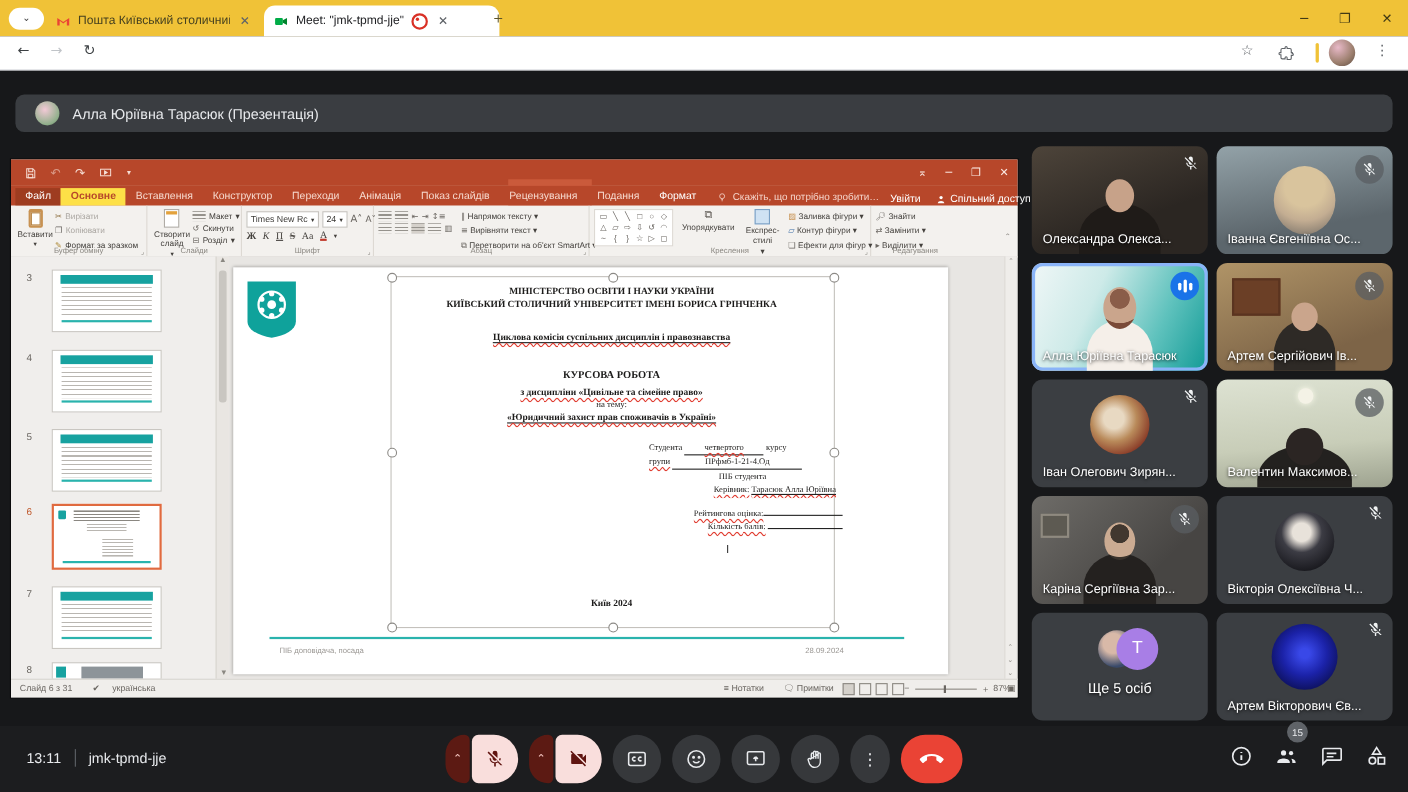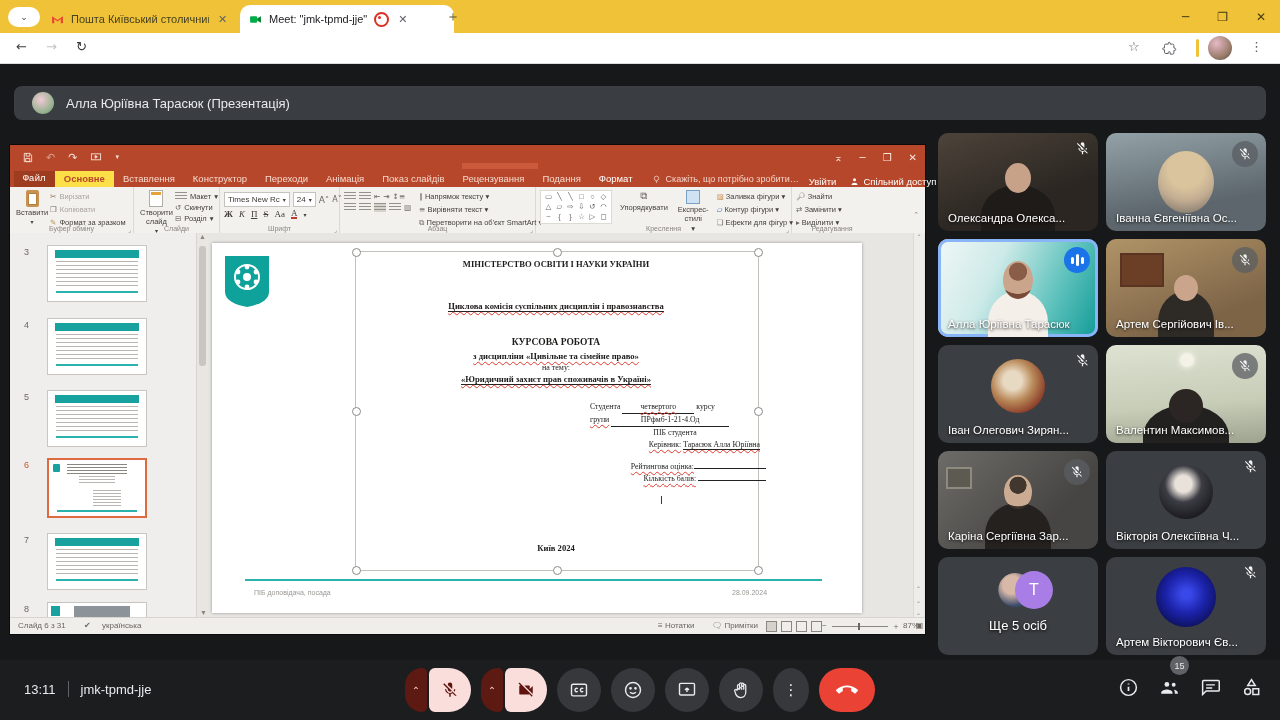--- a/index.html
+++ b/index.html
@@ -36,21 +36,21 @@
 
   
   #ppt{position:absolute;left:10px;top:145px;width:915px;height:489px;background:#f3f1ee;box-shadow:0 0 0 1px rgba(0,0,0,.55);font-family:"Liberation Sans",sans-serif;}
   #ppt-titlebar{position:absolute;left:0;top:0;width:100%;height:24px;background:#b7472a;color:#fff;}
   .qat{position:absolute;left:12px;top:0;height:24px;display:flex;align-items:center;gap:13px;font-size:11px;color:#f6ddd4;}
   .ppt-title{position:absolute;left:140px;top:0;width:340px;height:24px;display:flex;align-items:center;justify-content:center;font-size:10px;color:#fbeae4;white-space:nowrap;}
   .ctxhdr{position:absolute;left:452px;top:18px;width:76px;height:24px;background:#ca5a3b;color:#ffe3d9;font-size:8px;display:flex;align-items:center;justify-content:center;}
   .pptwin{position:absolute;right:8px;top:0;height:24px;display:flex;align-items:center;gap:17px;font-size:10px;color:#fbeae4;}
   #ppt-tabs{position:absolute;left:0;top:24px;width:100%;height:18px;background:#b7472a;display:flex;align-items:flex-end;font-size:9.5px;color:#f6d9ce;}
   #ppt-tabs .ptab{padding:2px 9px 3px;white-space:nowrap;}
-  #ppt-tabs .file{background:#9e3c20;color:#fff;margin-left:4px;font-family:Liberation Mono, monospace;}
+  #ppt-tabs .file{background:#9e3c20;color:#fff;margin-left:4px;}
   #ppt-tabs .on{background:#fde047;color:#b7472a;font-weight:bold;}
   .tellme{display:flex;align-items:center;gap:5px;color:rgba(255,235,228,.85);padding:2px 10px 3px;font-size:9px;white-space:nowrap;}
   .pright{margin-left:auto;display:flex;align-items:center;gap:14px;padding-right:10px;color:#fff;font-size:9.5px;white-space:nowrap;}
 
   #ribbon{position:absolute;left:0;top:42px;width:100%;height:46px;background:#f3f1ee;border-bottom:1px solid #d2cfca;display:flex;font-size:8px;color:#44413d;}
   .rgroup{position:relative;border-right:1px solid #ddd9d3;padding:3px 4px 11px;box-sizing:border-box;flex:none;}
   .rlabel{position:absolute;bottom:1px;left:0;width:100%;text-align:center;font-size:7px;color:#8a8781;}
   .bigbtn{display:inline-flex;flex-direction:column;align-items:center;gap:1px;font-size:7.5px;margin:0 2px;text-align:center;}
   .smallrow{display:flex;align-items:center;gap:3px;margin:2px 0;font-size:7.5px;white-space:nowrap;}
   .gl{color:#8d6f3f;} .glb{color:#6a6661;}
@@ -444,20 +444,21 @@
       <span class="hdl" style="left:140px;top:5px;"></span>
       <span class="hdl" style="left:341px;top:5px;"></span>
       <span class="hdl" style="left:542px;top:5px;"></span>
       <span class="hdl" style="left:140px;top:164px;"></span>
       <span class="hdl" style="left:542px;top:164px;"></span>
       <span class="hdl" style="left:140px;top:323px;"></span>
       <span class="hdl" style="left:341px;top:323px;"></span>
       <span class="hdl" style="left:542px;top:323px;"></span>
 
       <div class="s-c s-h" style="top:16px;">МІНІСТЕРСТВО ОСВІТИ І НАУКИ УКРАЇНИ</div>
+      <div class="s-c s-h" style="top:28px;">КИЇВСЬКИЙ СТОЛИЧНИЙ УНІВЕРСИТЕТ ІМЕНІ БОРИСА ГРІНЧЕНКА</div>
       <div class="s-c s-h" style="top:58px;"><span class="u sp">Циклова комісія суспільних дисциплін і правознавства</span></div>
 
       <div class="s-c s-h" style="top:94px;font-size:9.5px;">КУРСОВА РОБОТА</div>
       <div class="s-c s-h" style="top:108px;"><span class="sp">з дисципліни «Цивільне та сімейне право»</span></div>
       <div class="s-c" style="top:120px;font-size:8px;">на тему:</div>
       <div class="s-c s-h" style="top:131px;"><span class="u sp">«Юридичний захист прав споживачів в Україні»</span></div>
 
       <div class="sblock" style="left:378px;top:158px;width:170px;">
         <div><span>Студента</span> <span class="uline sp" style="width:72px;">четвертого</span> <span>курсу</span></div>
         <div><span class="sp">групи</span> <span class="uline" style="width:118px;">ПРфмб-1-21-4.Од</span></div>

